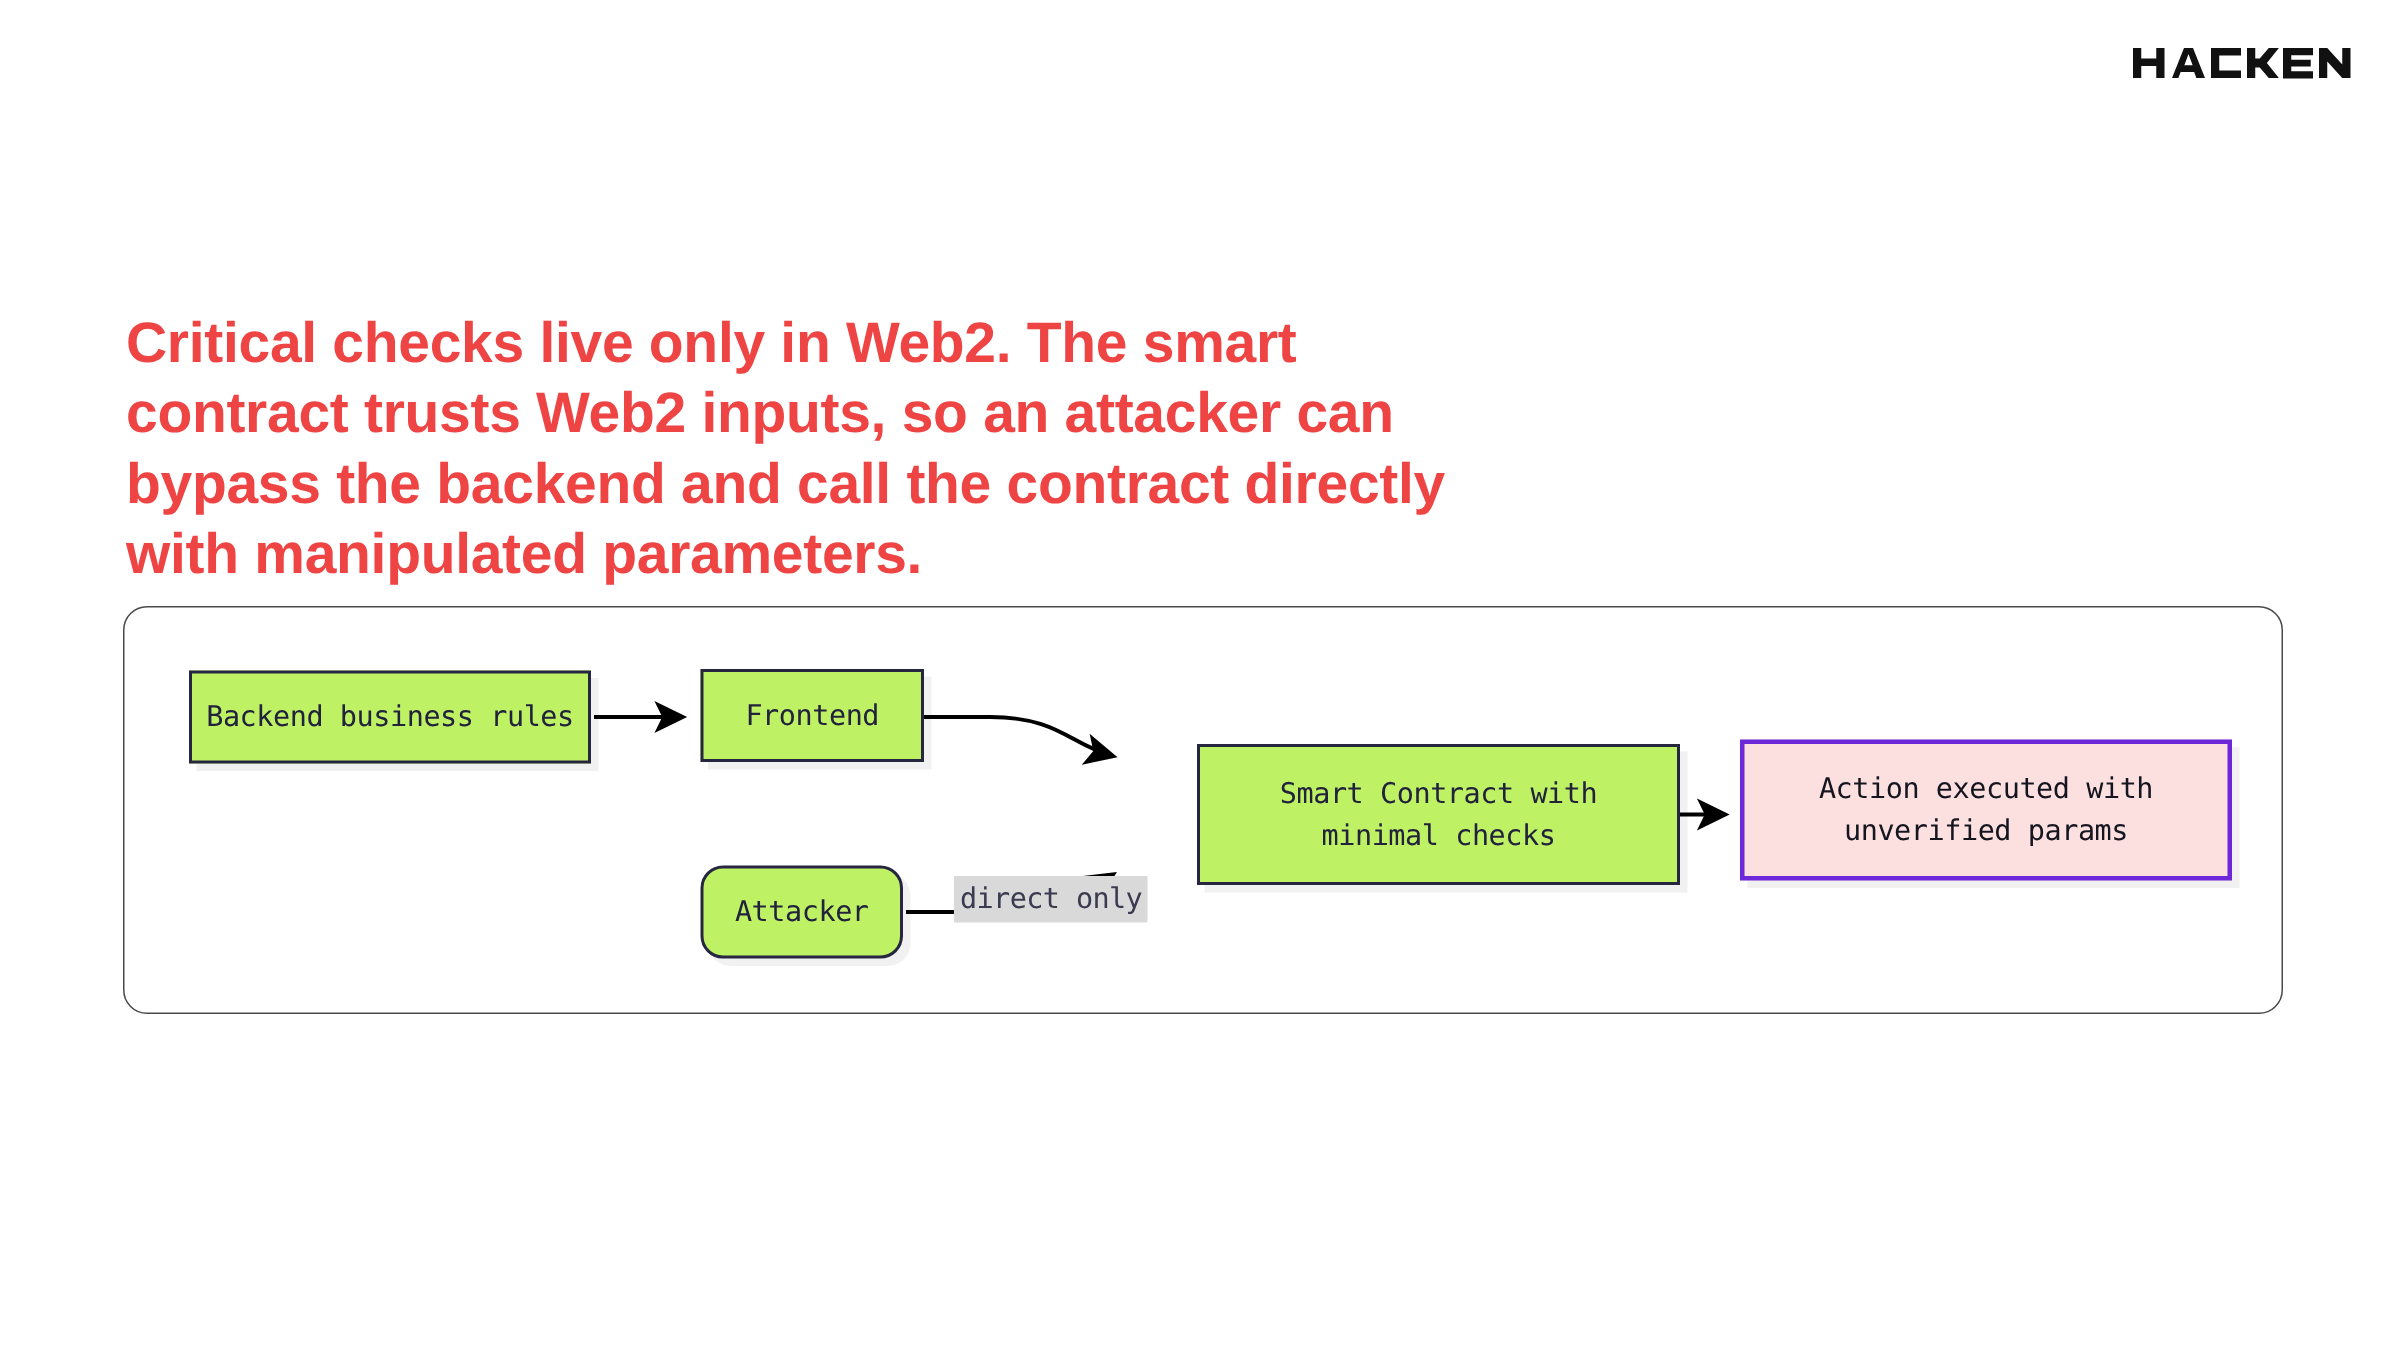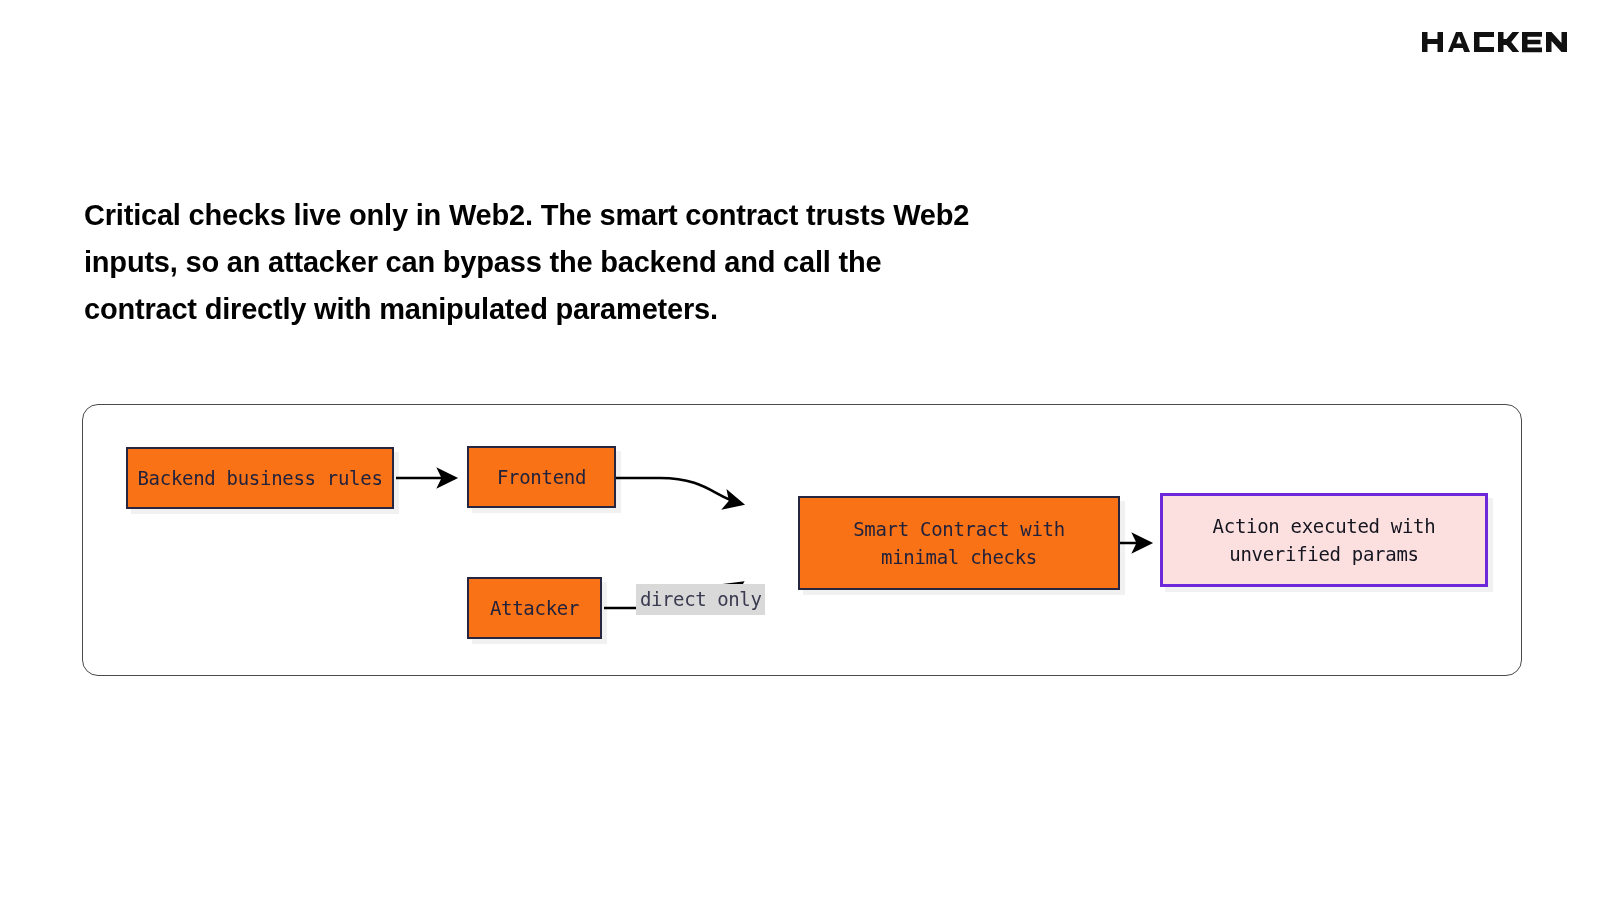--- a/index.html
+++ b/index.html
@@ -25,28 +25,28 @@
     display: flex;
     align-items: center;
     justify-content: flex-end;
   }
   #brand-logo svg { display: block; }
 
   
   #intro-paragraph {
     position: absolute;
     left: 84px;
-    top: 192px;
+    top: 206px;
     width: 900px;
     font-family: "Liberation Sans", sans-serif;
-    font-size: 29px;
+    font-size: 38px;
     font-weight: 600;
     line-height: 47px;
     letter-spacing: -0.2px;
-    color: #000000;
+    color: #ef4444;
     white-space: pre-line;
   }
 
   
   #diagram-frame {
     position: absolute;
     left: 82px;
     top: 404px;
     width: 1440px;
     height: 272px;
@@ -73,34 +73,34 @@
     align-items: center;
     justify-content: center;
     text-align: center;
     font-family: "DejaVu Sans Mono", "Liberation Mono", monospace;
     font-size: 19px;
     line-height: 28px;
     letter-spacing: -0.3px;
   }
   .node.dark {
     border: 2.5px solid #262640;
-    background: #f97316;
+    background: #bef264;
     color: #22223c;
     box-shadow: 5px 5px 0 rgba(0,0,0,0.055);
   }
   .node.danger {
     border: 3px solid #6d28d9;
     background: #fce0e0;
     color: #151520;
     box-shadow: 5px 5px 0 rgba(0,0,0,0.055);
   }
 
   #node-backend  { left: 126px;  top: 447px; width: 268px; height: 62px; }
   #node-frontend { left: 467px;  top: 446px; width: 149px; height: 62px; }
-  #node-attacker { left: 467px;  top: 577px; width: 135px; height: 62px; }
+  #node-attacker { left: 467px;  top: 577px; width: 135px; height: 62px; border-radius: 15px; }
   #node-contract { left: 765px;  top: 496px; width: 322px; height: 94px; margin-left: 33px; }
   #node-action   { left: 1160px; top: 493px; width: 328px; height: 94px; }
 
   .node-label { display: block; }
 
   
   #edge-label-direct-call {
     position: absolute;
     left: 636px;
     top: 584px;

